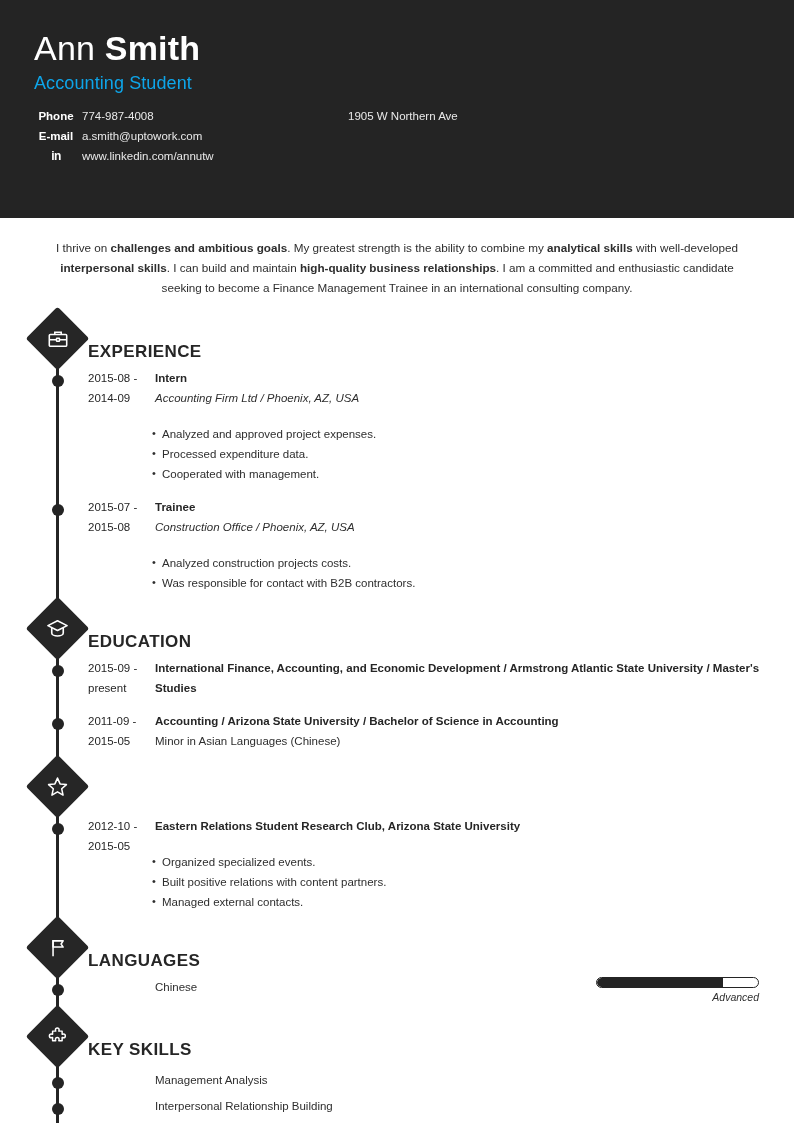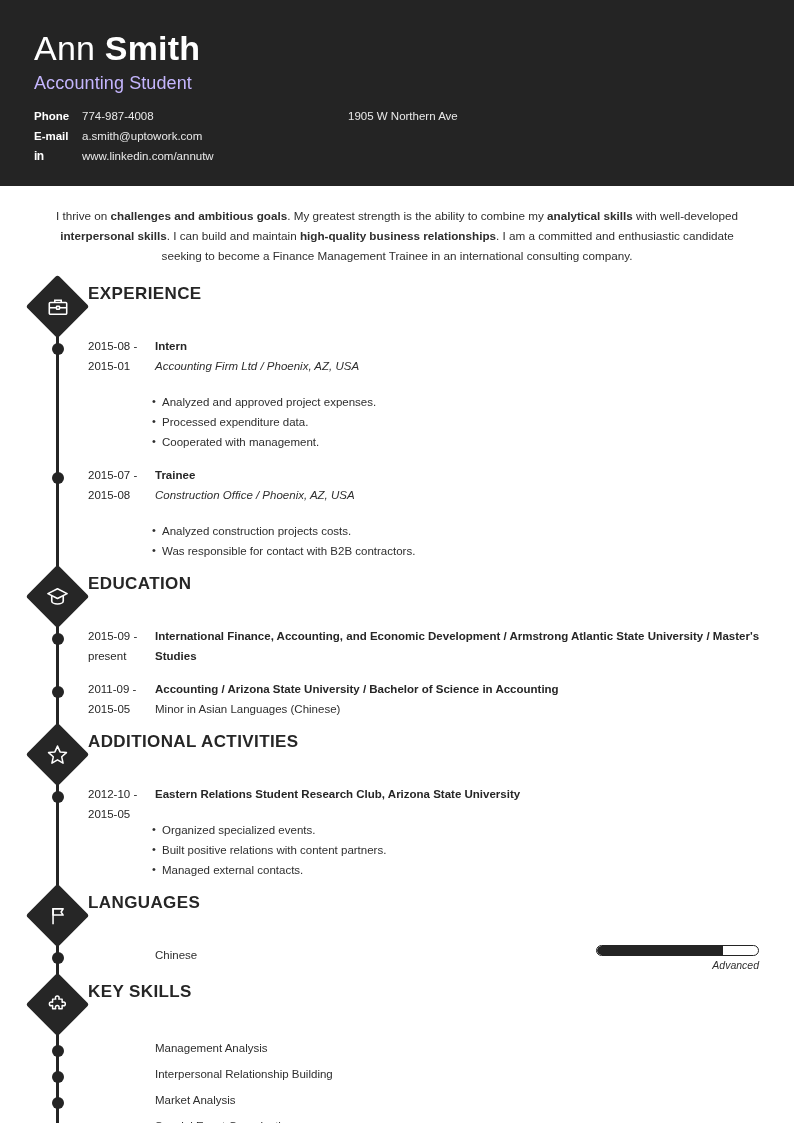--- a/index.html
+++ b/index.html
@@ -13,41 +13,41 @@
   body {
     font-family: "Liberation Sans", sans-serif;
     color: #2a2a2a;
     position: relative;
     overflow: hidden;
   }
 
   
   .header {
     background: #242424;
-    height: 186px;
+    height: 218px;
     width: 794px;
     padding: 28px 34px 0 34px;
     position: relative;
   }
 
   .name-line {
     font-size: 34px;
     line-height: 40px;
     color: #ffffff;
     letter-spacing: 0.2px;
     white-space: nowrap;
   }
   .name-first { font-weight: 300; }
   .name-last  { font-weight: 700; }
 
   .job-title {
     font-size: 18px;
     line-height: 24px;
     font-weight: 400;
-    color: #c4b5fd;
+    color: #0ea5e9;
     margin-top: 3px;
     letter-spacing: 0.1px;
   }
 
   .contact-grid {
     position: absolute;
     left: 34px;
     top: 106px;
     width: 726px;
     display: flex;
@@ -55,20 +55,21 @@
   .contact-col-left { width: 314px; }
   .contact-col-right { width: 320px; }
 
   .contact-row {
     display: flex;
     align-items: baseline;
     height: 20px;
     font-size: 11.5px;
     color: #e9e9e9;
     line-height: 20px;
+    text-align: center;
   }
   .contact-label {
     font-weight: 700;
     color: #ffffff;
     min-width: 44px;
     font-size: 11.5px;
   }
   .contact-value { font-weight: 400; margin-left: 4px; }
 
   .li-icon {
@@ -113,21 +114,21 @@
     width: 3px;
     background: #242424;
   }
 
   .section { position: relative; }
 
   .sec-head {
     position: relative;
     height: 46px;
     display: flex;
-    align-items: flex-start;
+    align-items: flex-end;
   }
 
   .diamond {
     position: absolute;
     left: 35px;
     top: 0px;
     width: 45px;
     height: 45px;
     background: #262626;
     transform: rotate(45deg);
@@ -327,21 +328,21 @@
         </svg>
       </div>
       <div class="sec-title">EXPERIENCE</div>
     </div>
     <div class="entries">
 
       <div class="entry">
         <div class="dot"></div>
         <div class="dates">
           <div>2015-08 -</div>
-          <div>2015-01</div>
+          <div>2014-09</div>
         </div>
         <div class="detail">
           <div class="role">Intern</div>
           <div class="org">Accounting Firm Ltd / Phoenix, AZ, USA</div>
           <ul class="bullets">
             <li>Analyzed and approved project expenses.</li>
             <li>Processed expenditure data.</li>
             <li>Cooperated with management.</li>
           </ul>
         </div>
@@ -406,21 +407,20 @@
   </div>
 
   <div class="section">
     <div class="sec-head">
       <div class="diamond"></div>
       <div class="diamond-ico">
         <svg width="23" height="23" viewBox="0 0 24 24" fill="none" stroke="#ffffff" stroke-width="1.6" stroke-linejoin="round">
           <path d="M12 3.2 L14.7 9.3 L21.3 10 L16.4 14.4 L17.8 21 L12 17.6 L6.2 21 L7.6 14.4 L2.7 10 L9.3 9.3 Z"></path>
         </svg>
       </div>
-      <div class="sec-title">ADDITIONAL ACTIVITIES</div>
     </div>
     <div class="entries">
       <div class="entry">
         <div class="dot"></div>
         <div class="dates">
           <div>2012-10 -</div>
           <div>2015-05</div>
         </div>
         <div class="detail">
           <div class="role">Eastern Relations Student Research Club, Arizona State University</div>

